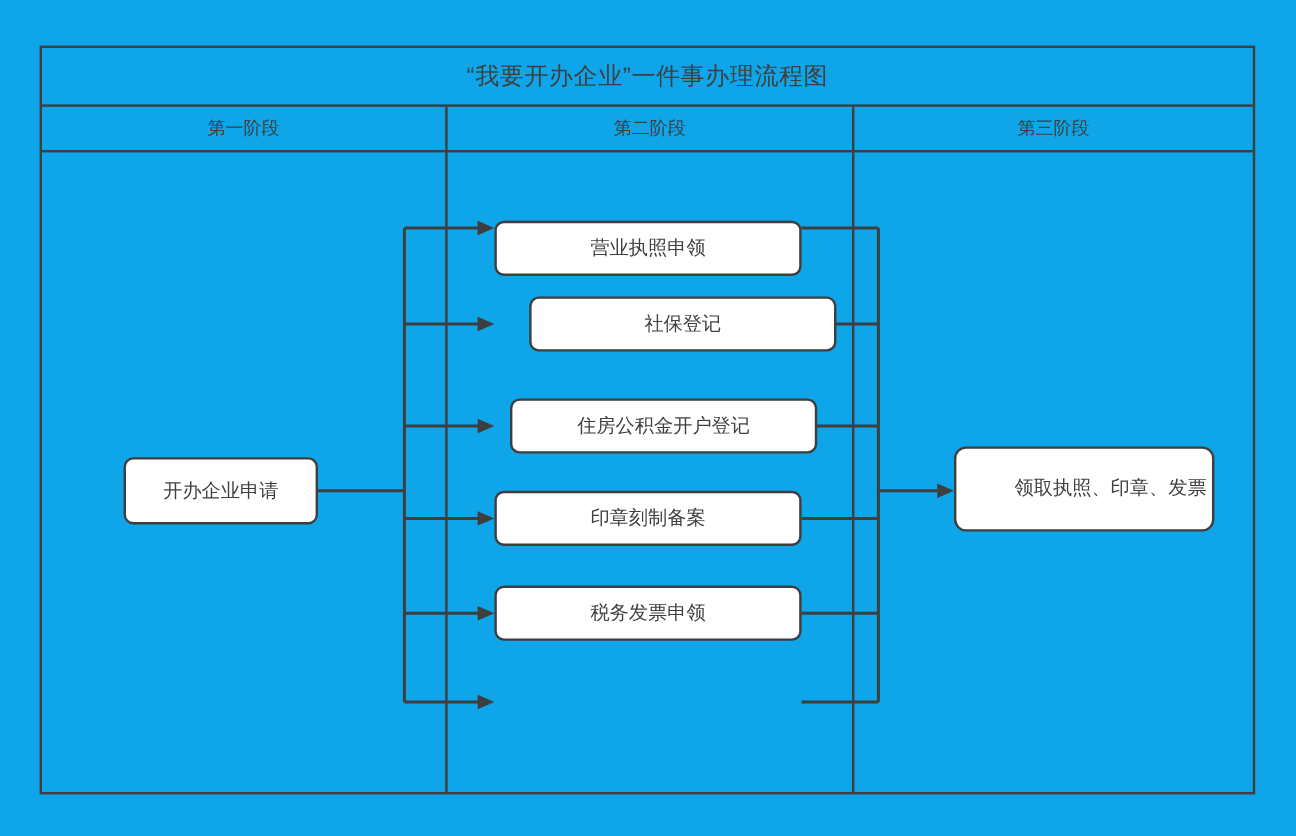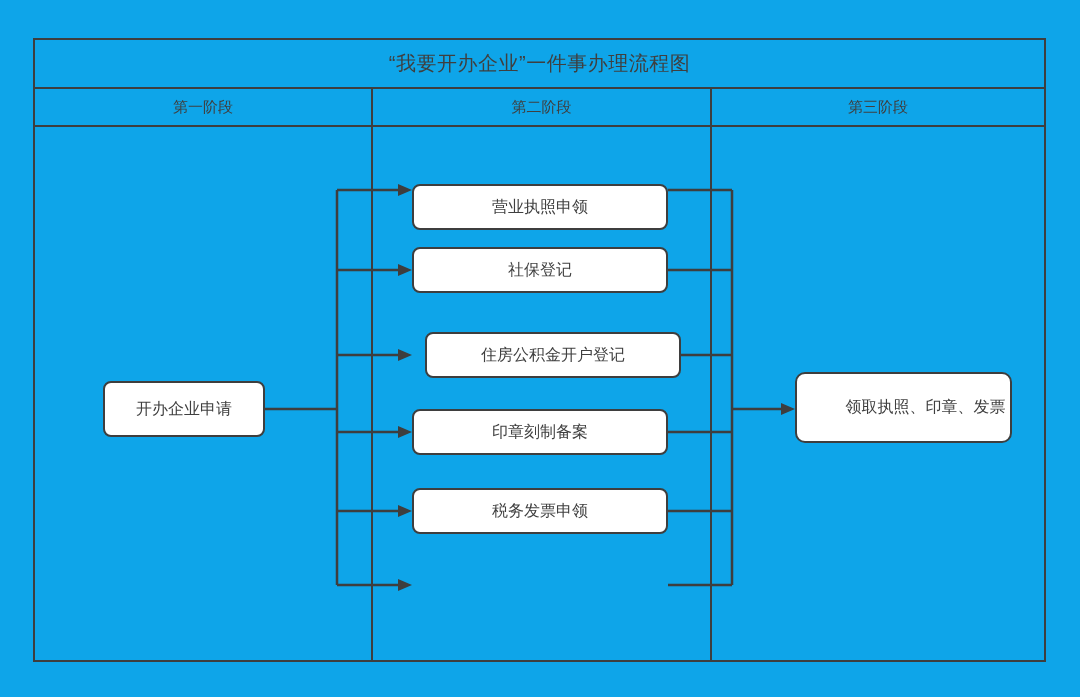--- a/index.html
+++ b/index.html
@@ -65,21 +65,21 @@
     background: #ffffff;
     display: flex; align-items: center; justify-content: center;
     font-size: 16px;
     color: #3f3f3f;
     text-align: center;
     z-index: 2;
   }
   .node-start { left: 103px; top: 381px; width: 162px; height: 56px; }
   .node-task  { left: 412px; width: 256px; height: 46px; }
   .t1 { top: 168px; margin-top: 16px; }
-  .t2 { top: 247px; }
+  .t2 { top: 247px; margin-left: 29px; }
   .t3 { top: 332px; margin-left: 13px; }
   .t4 { top: 409px; }
   .t5 { top: 488px; }
   .t6 { top: 562px; }
   .node-end { left: 795px; top: 372px; width: 217px; height: 71px; border-radius: 10px; padding-left: 44px; }
   svg.connectors {
     position: absolute;
     left: 0; top: 0;
     width: 1080px; height: 697px;
     z-index: 1;

